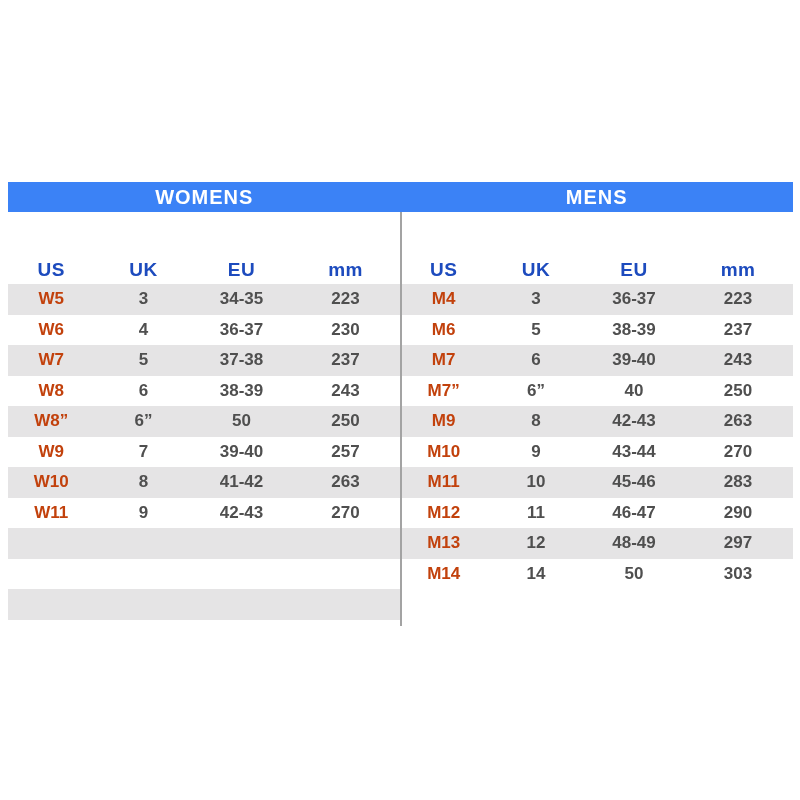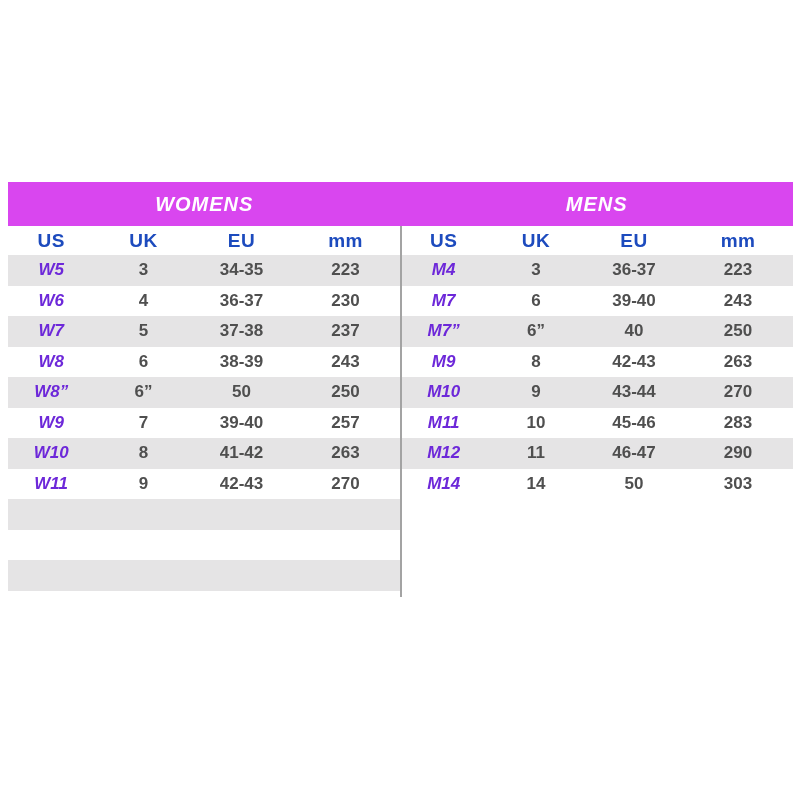--- a/index.html
+++ b/index.html
@@ -12,43 +12,43 @@
     font-family: "Liberation Sans", sans-serif;
   }
   .chart-wrap {
     position: absolute;
     left: 8px;
     top: 182px;
     width: 785px;
   }
   .title-bar {
     display: flex;
-    height: 44px;
-    background: #d946ef;
-    font-style: italic;
+    height: 30px;
+    background: #3b82f6;
   }
   .title-cell {
     flex: 1 1 50%;
     display: flex;
     align-items: center;
     justify-content: center;
     color: #ffffff;
     font-weight: bold;
     font-size: 20px;
     letter-spacing: 1px;
   }
   .tables {
     position: relative;
     display: flex;
     align-items: flex-start;
   }
   table.size-table {
     width: 50%;
     border-collapse: collapse;
     table-layout: fixed;
+    margin-top: 43px;
   }
   table.size-table th {
     height: 29px;
     padding: 0;
     text-align: center;
     vertical-align: middle;
     color: #1D4BBE;
     font-size: 19px;
     font-weight: bold;
     letter-spacing: 0.5px;
@@ -57,22 +57,21 @@
   table.size-table td {
     height: 30.5px;
     padding: 0;
     text-align: center;
     vertical-align: middle;
     color: #4F4F4F;
     font-size: 17px;
     font-weight: bold;
   }
   table.size-table td:first-child {
-    color: #6d28d9;
-    font-style: italic;
+    color: #c2410c;
   }
   table.size-table tbody tr:nth-child(odd) {
     background: #E5E4E5;
   }
   .divider {
     position: absolute;
     left: calc(50% - 1px);
     top: 0;
     bottom: -6px;
     width: 2px;
@@ -182,20 +181,26 @@
         </tr>
       </thead>
       <tbody>
           <tr>
             <td>M4</td>
             <td>3</td>
             <td>36-37</td>
             <td>223</td>
           </tr>
           <tr>
+            <td>M6</td>
+            <td>5</td>
+            <td>38-39</td>
+            <td>237</td>
+          </tr>
+          <tr>
             <td>M7</td>
             <td>6</td>
             <td>39-40</td>
             <td>243</td>
           </tr>
           <tr>
             <td>M7”</td>
             <td>6”</td>
             <td>40</td>
             <td>250</td>
@@ -218,20 +223,26 @@
             <td>45-46</td>
             <td>283</td>
           </tr>
           <tr>
             <td>M12</td>
             <td>11</td>
             <td>46-47</td>
             <td>290</td>
           </tr>
           <tr>
+            <td>M13</td>
+            <td>12</td>
+            <td>48-49</td>
+            <td>297</td>
+          </tr>
+          <tr>
             <td>M14</td>
             <td>14</td>
             <td>50</td>
             <td>303</td>
           </tr>
         </tbody>
     </table>
 
   </div>
 </div>

